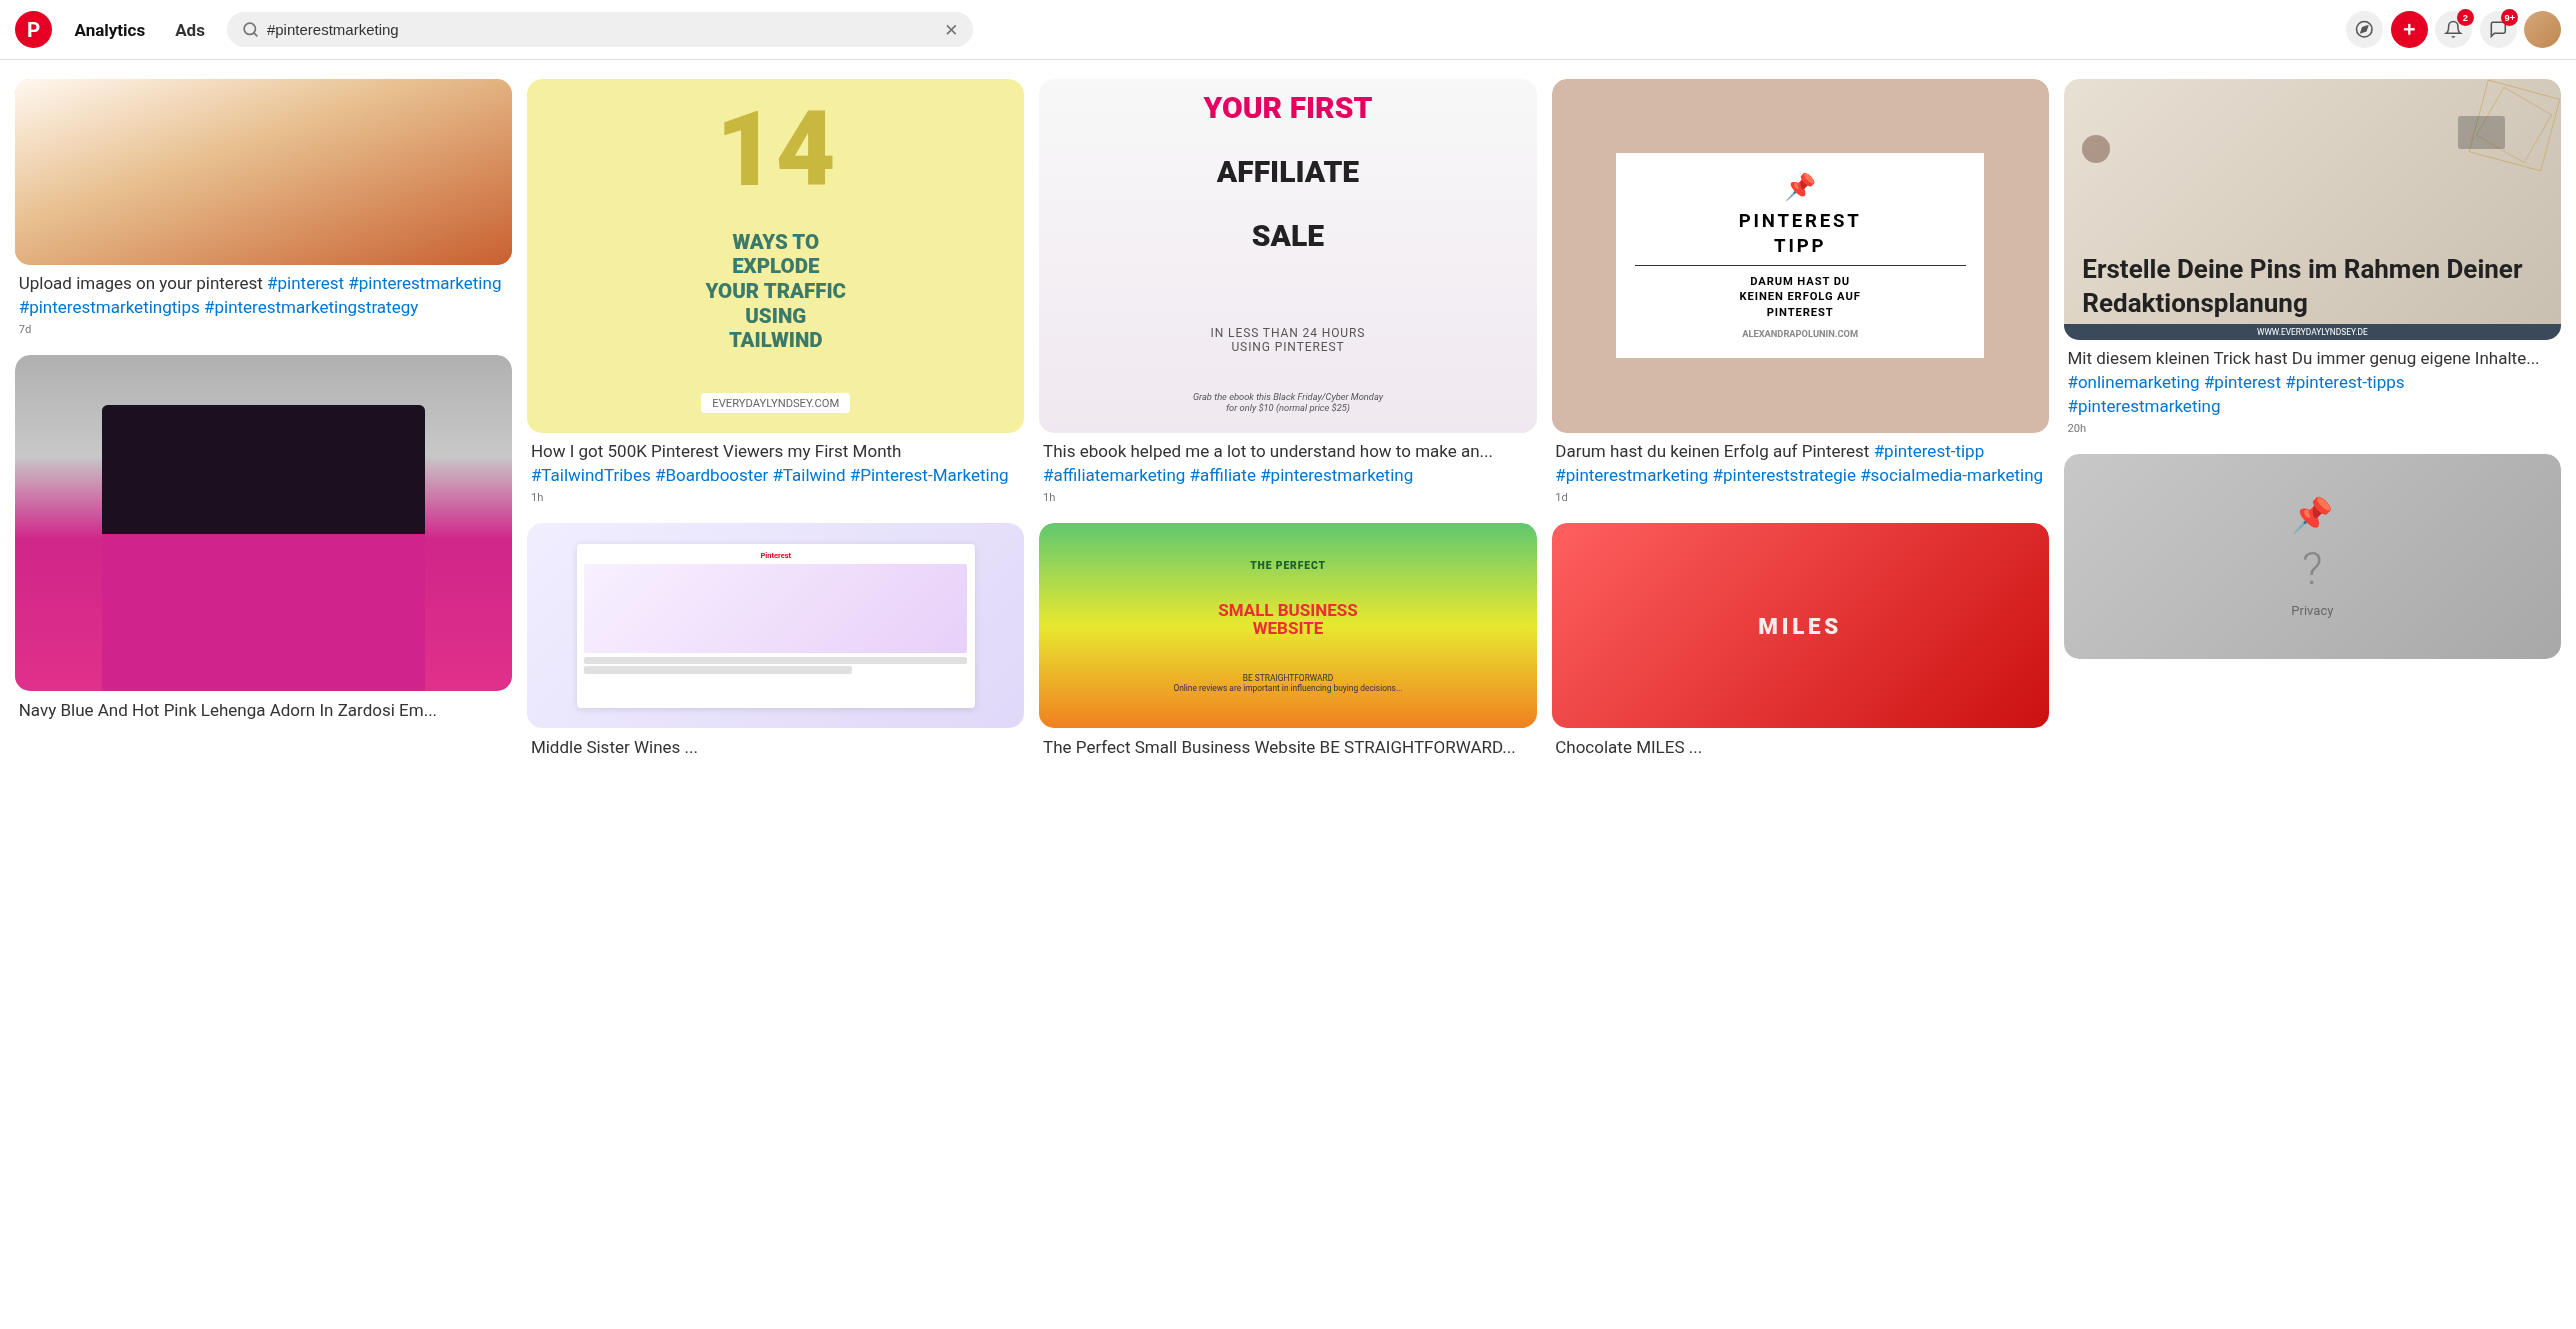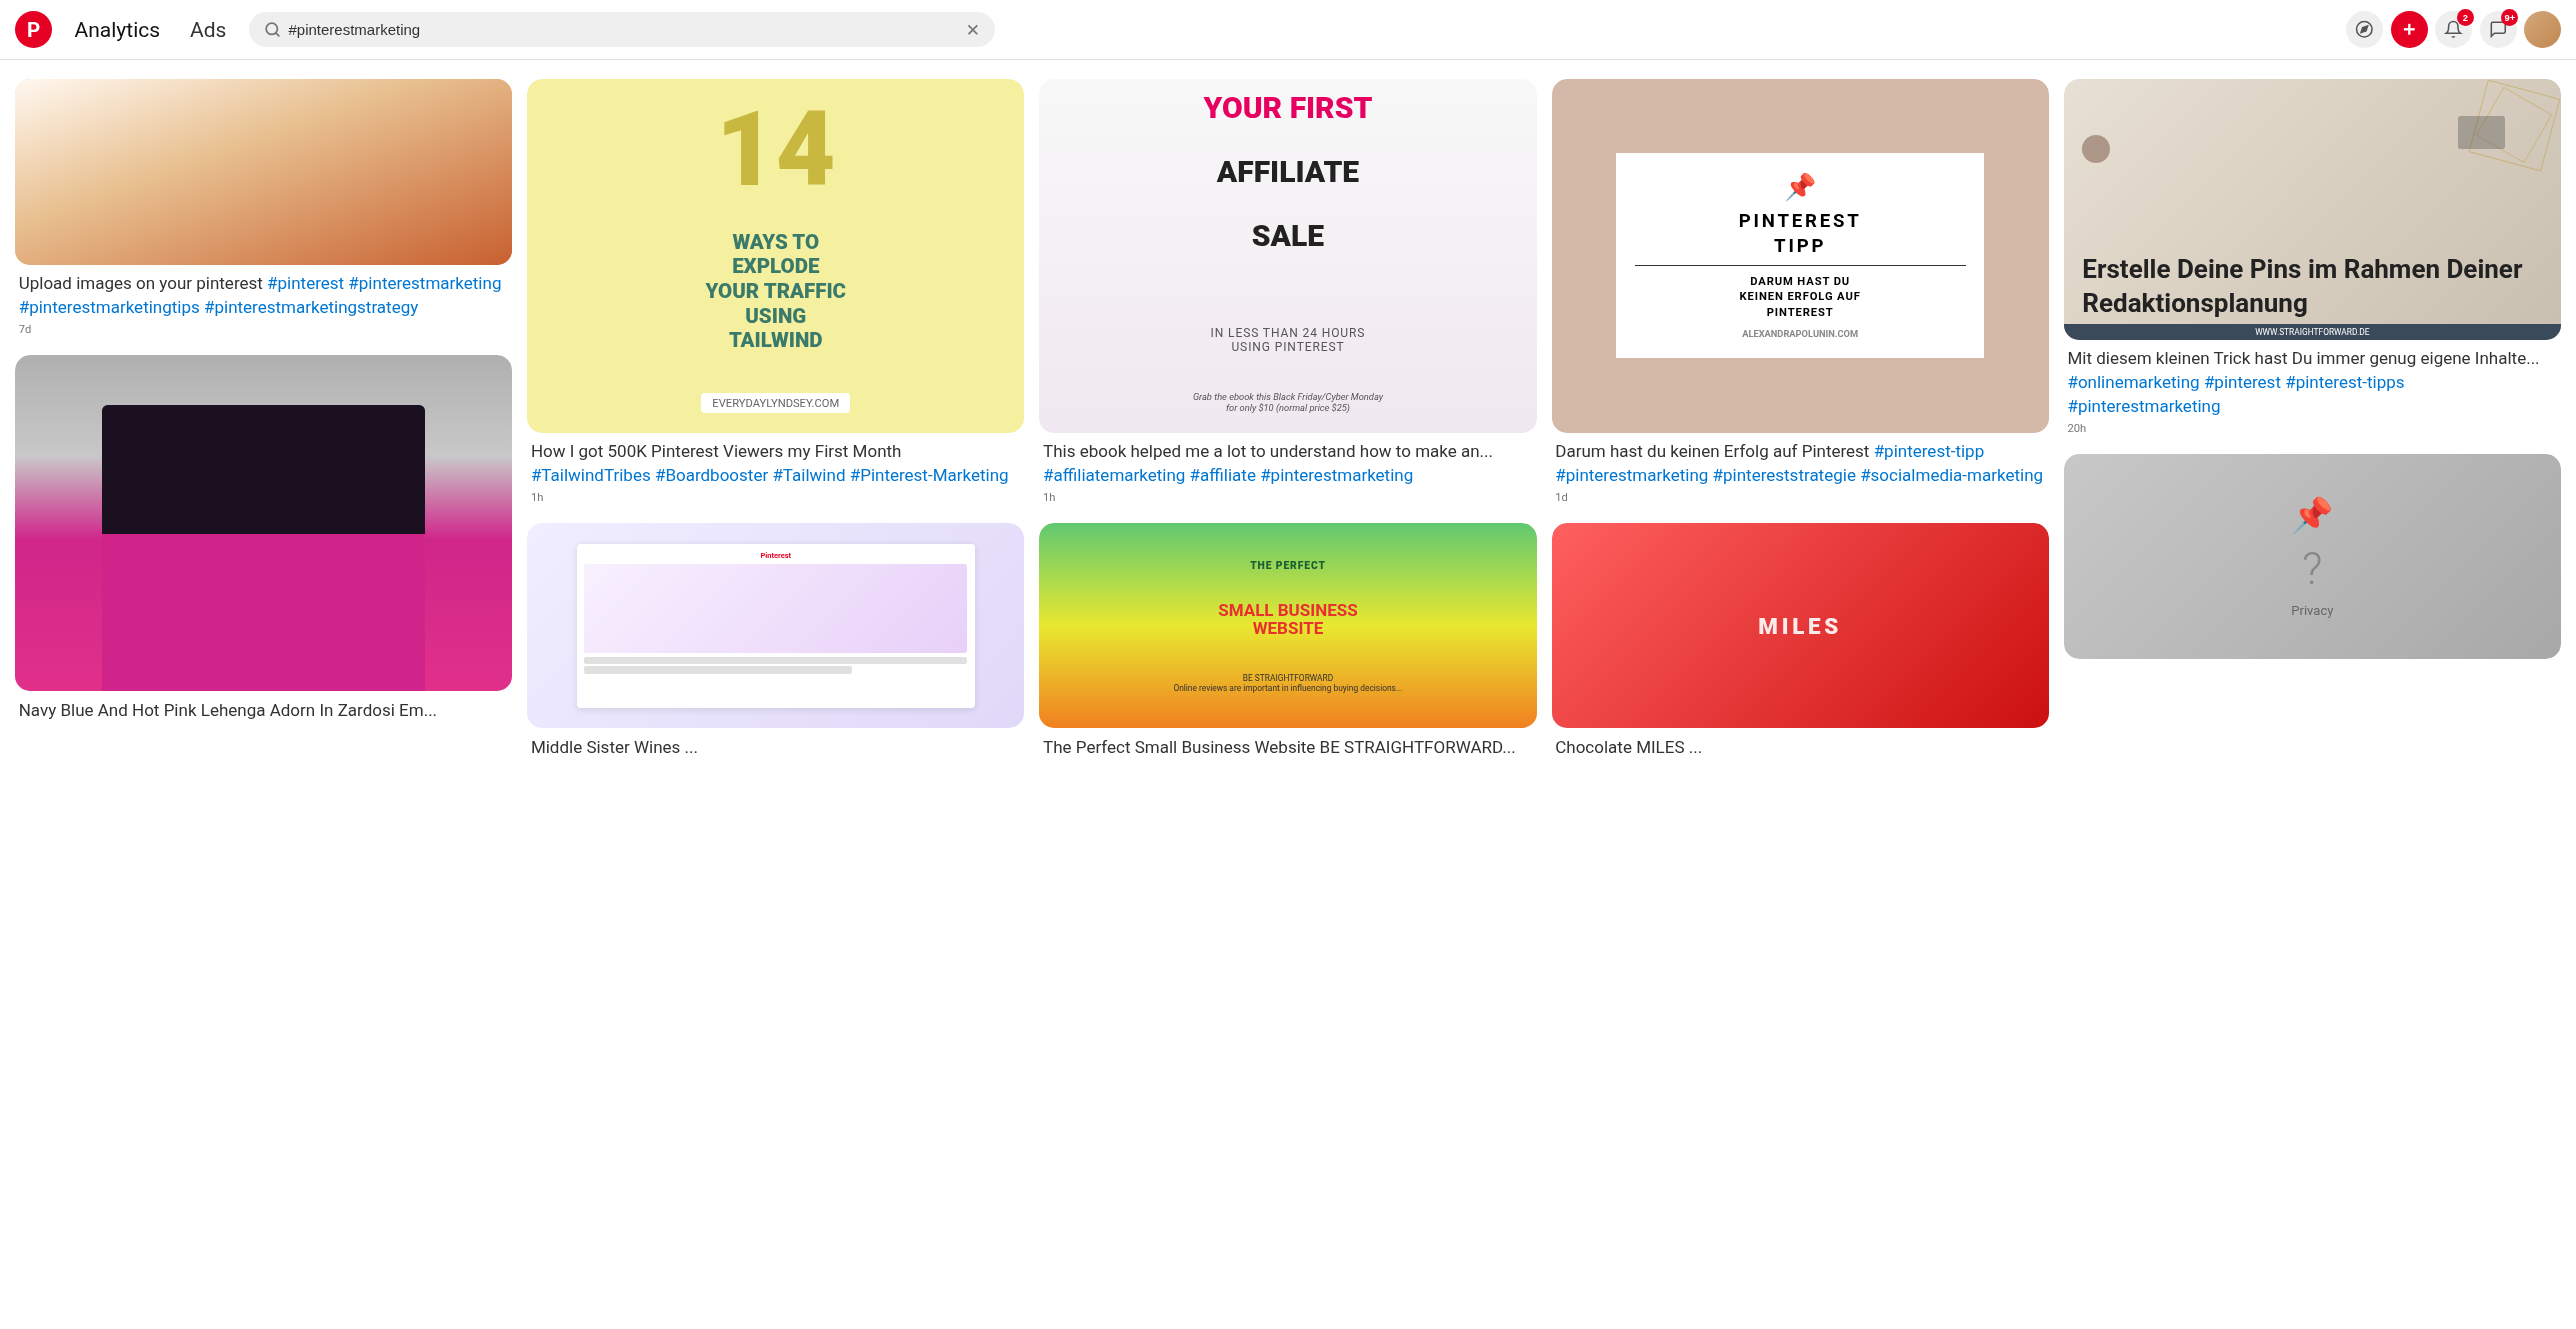--- a/index.html
+++ b/index.html
@@ -20,21 +20,21 @@
     }
     .logo-icon {
       width: 37px; height: 37px;
       background: #e60023;
       border-radius: 50%;
       display: flex; align-items: center; justify-content: center;
       color: #fff; font-size: 20.5px; font-weight: bold;
       flex-shrink: 0;
     }
     .nav-link {
-      font-size: 21px; font-weight: 400; color: #333;
+      font-size: 17px; font-weight: 700; color: #333;
       text-decoration: none; padding: 3.7px 7.5px; border-radius: 22.4px;
       cursor: pointer;
     }
     .nav-link.active { color: #111; }
     .search-bar {
       flex: 1;
       display: flex; align-items: center;
       background: #efefef; border-radius: 22.4px;
       padding: 7.5px 15px; gap: 7.5px;
       max-width: 746px;
@@ -353,21 +353,21 @@
 
         <div style="position:absolute;top:9.3px;right:9.3px;width:75px;height:75px;border:1.9px solid #c8a860;transform:rotate(15deg);opacity:0.7;"></div>
         <div style="position:absolute;top:18.6px;right:18.6px;width:56px;height:56px;border:1.9px solid #c8a860;transform:rotate(30deg);opacity:0.6;"></div>
 
         <div style="position:absolute;top:37px;right:56px;width:47px;height:33px;background:#333;border-radius:2.8px;opacity:0.3;"></div>
 
         <div style="position:absolute;top:56px;left:18.6px;width:28px;height:28px;background:#5a3020;border-radius:50%;opacity:0.4;"></div>
         <div class="card5-text-overlay">
           <div class="card5-big-text">Erstelle Deine Pins im Rahmen Deiner Redaktionsplanung</div>
         </div>
-        <div style="position:absolute;bottom:0;left:0;right:0;background:#3a4a5a;color:#fff;font-size:8.4px;text-align:center;padding:2.8px;">WWW.STRAIGHTFORWARD.DE</div>
+        <div style="position:absolute;bottom:0;left:0;right:0;background:#3a4a5a;color:#fff;font-size:8.4px;text-align:center;padding:2.8px;">WWW.EVERYDAYLYNDSEY.DE</div>
       </div>
       <div class="pin-info">
         <div class="pin-desc">
           Mit diesem kleinen Trick hast Du immer genug eigene Inhalte... <span class="hashtag">#onlinemarketing</span> <span class="hashtag">#pinterest</span> <span class="hashtag">#pinterest-tipps</span> <span class="hashtag">#pinterestmarketing</span>
         </div>
         <div class="pin-time">20h</div>
       </div>
     </div>
 
     <div class="pin-card">

